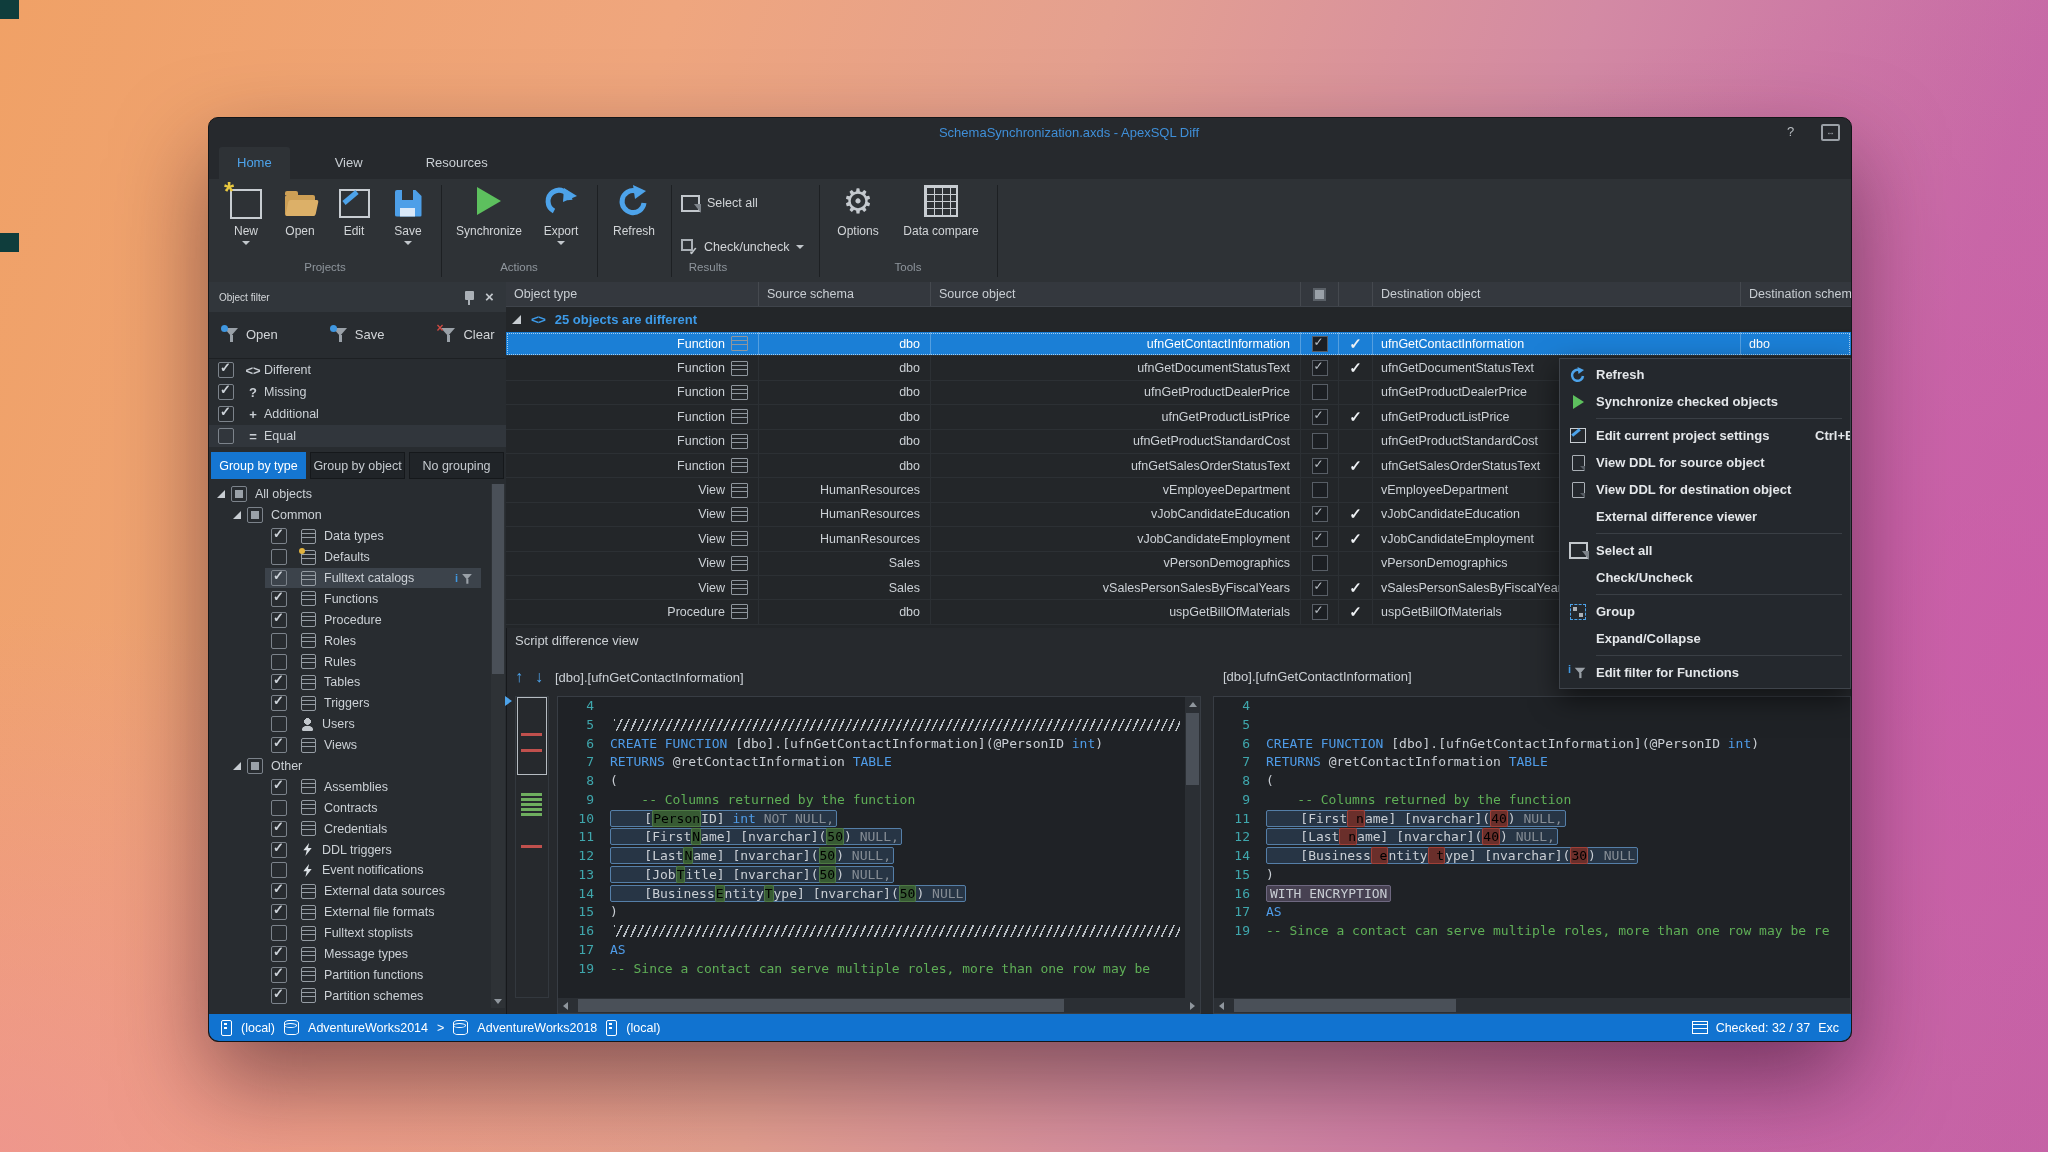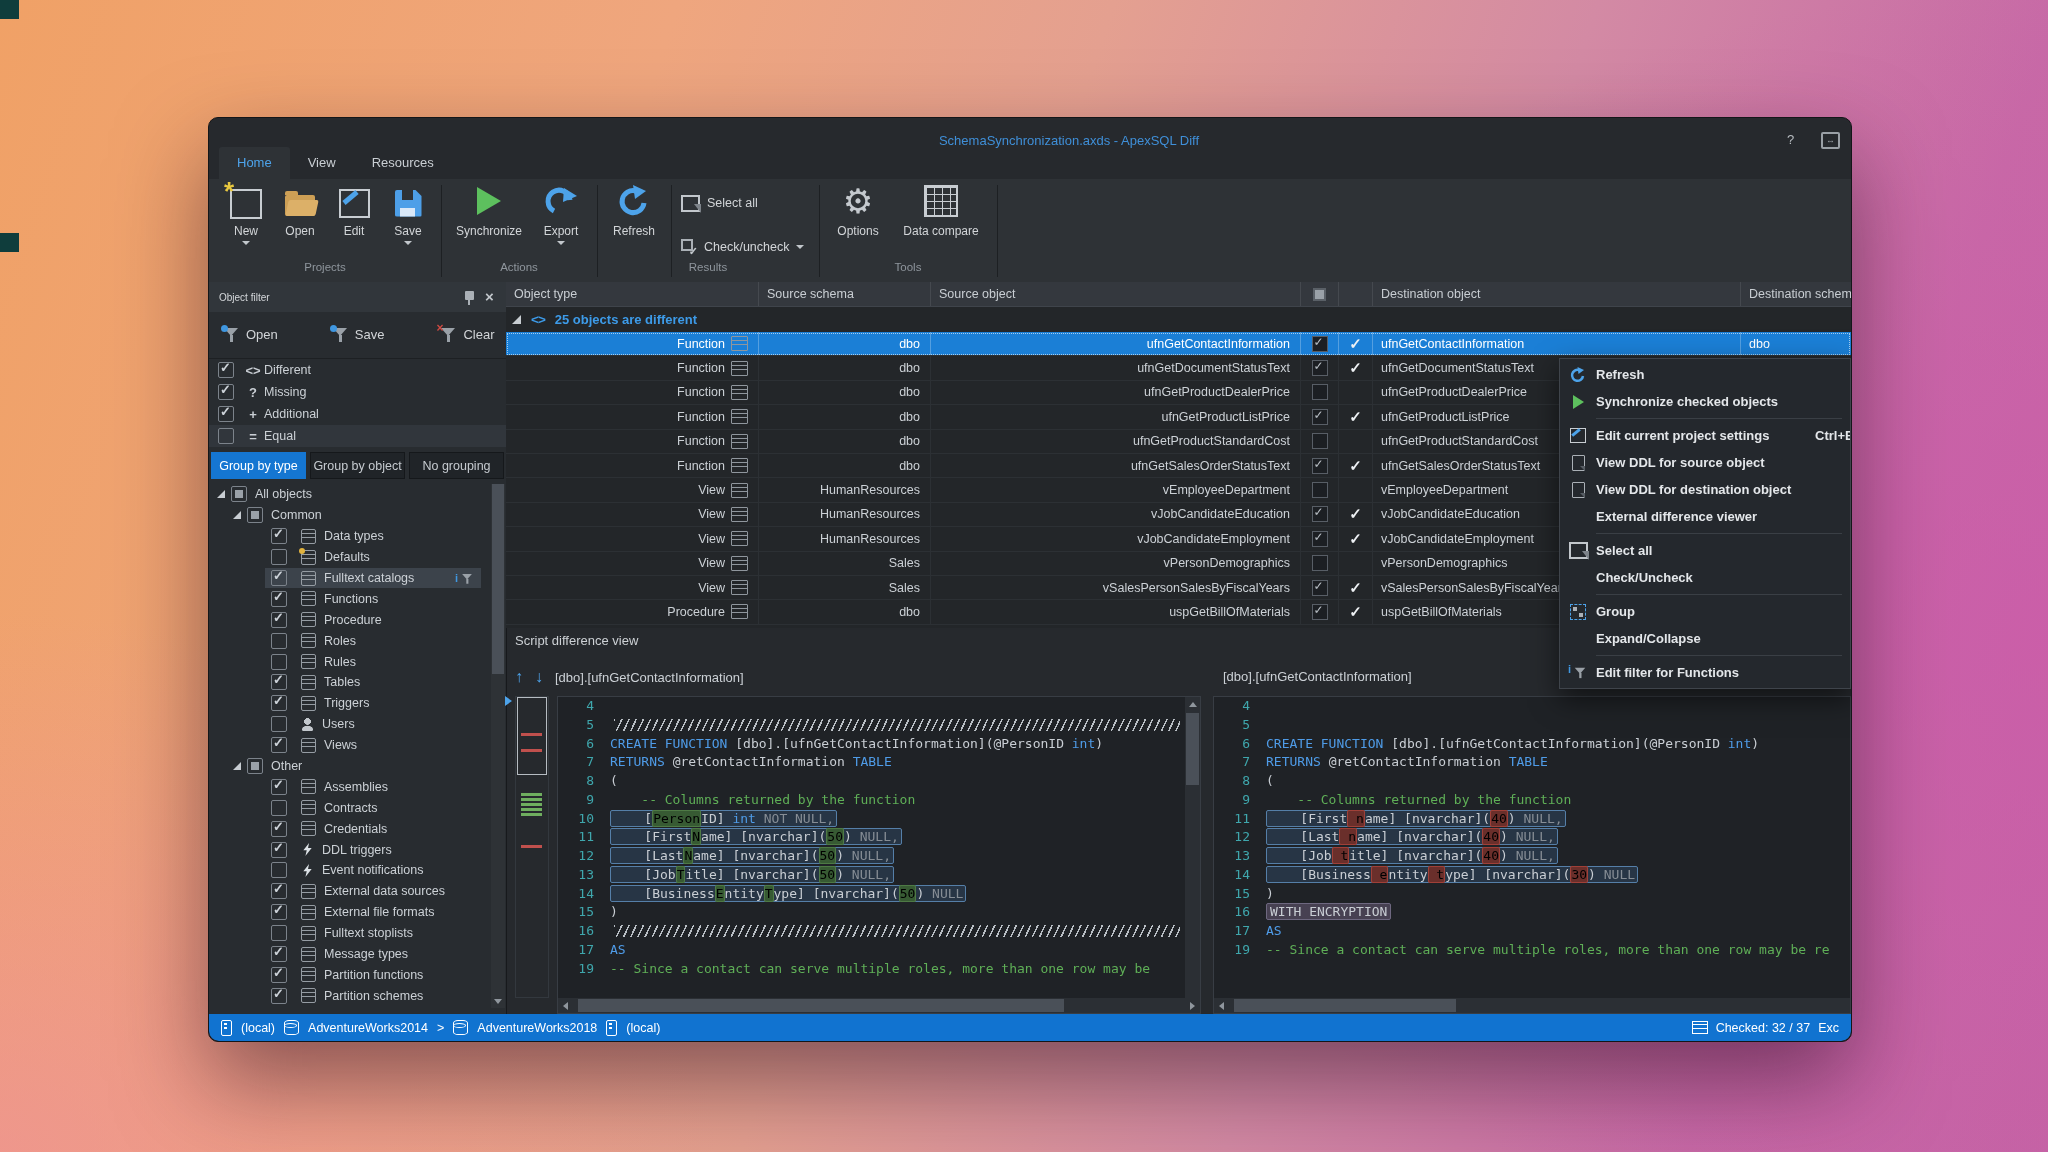--- a/index.html
+++ b/index.html
@@ -9,29 +9,29 @@
       radial-gradient(1200px 900px at 0% 100%, rgba(238,140,160,.55), rgba(238,140,160,0) 60%),
       radial-gradient(1400px 1000px at 100% 55%, rgba(205,90,170,.65), rgba(205,90,170,0) 65%),
       linear-gradient(108deg,#f0a166 0%,#efa67e 28%,#e4a090 46%,#d38aa4 66%,#c76aa6 85%,#c463a4 100%);}
   .artifact{position:absolute;width:19px;height:19px;background:#0f3d3c;}
   .art1{left:0;top:0}.art2{left:0;top:233px}
 
   .win{position:absolute;left:208px;top:117px;width:1642px;height:923px;background:#26292d;
     border-radius:10px;overflow:hidden;box-shadow:0 40px 90px rgba(40,10,30,.5);border:1px solid #141619;}
 
   
-  .titlebar{position:absolute;left:0;top:8px;width:100%;height:29px;}
+  .titlebar{position:absolute;left:0;top:0;width:100%;height:29px;}
   .title{position:absolute;left:50%;top:7px;transform:translateX(-35%);color:#3f8fd8;font-size:13px;white-space:nowrap;}
   .tb-ico{position:absolute;top:6px;color:#b8bdc2;font-size:13px;}
   .help{left:1578px;}
   .expand{left:1612px;width:15px;height:13px;border:2px solid #9aa0a6;border-radius:2px;color:#9aa0a6;
     font-size:9px;text-align:center;line-height:12px;}
 
   
-  .tabs{position:absolute;left:10px;top:29px;height:32px;display:flex;}
+  .tabs{position:absolute;left:10px;top:29px;height:32px;display:flex;gap:27px;}
   .tab{padding:8px 18px 7px;font-size:13px;color:#c9ced3;cursor:default;}
   .tab.active{color:#4da3ea;background:#2e3236;border-radius:3px 3px 0 0;}
 
   
   .ribbon{position:absolute;left:0;top:61px;width:100%;height:103px;background:#2e3236;
     border-bottom:1px solid #1c1f22;}
   .rbtn{position:absolute;top:3px;height:76px;display:flex;flex-direction:column;align-items:center;}
   .rbtn .lbl{margin-top:4px;font-size:12px;color:#d2d5d8;white-space:nowrap;}
   .icbox{height:38px;display:flex;align-items:center;justify-content:center;}
   .caret{width:0;height:0;border-left:4px solid transparent;border-right:4px solid transparent;
@@ -788,21 +788,20 @@
         <div class="hthumb"></div>
       </div>
     <div class="cl"><span class="ln">4</span></div>
         <div class="cl"><span class="ln">5</span></div>
         <div class="cl"><span class="ln">6</span><span class="kw">CREATE FUNCTION </span><span class="pl">[dbo].[ufnGetContactInformation](</span><span class="pl">@PersonID </span><span class="kw">int</span><span class="pl">)</span></div>
         <div class="cl"><span class="ln">7</span><span class="kw">RETURNS </span><span class="pl">@retContactInformation </span><span class="kw">TABLE</span></div>
         <div class="cl"><span class="ln">8</span><span class="pl">(</span></div>
         <div class="cl"><span class="ln">9</span><span class="cm">    -- Columns returned by the function</span></div>
         <div class="cl"><span class="ln">11</span><span class="box"><span class="pl">    [First</span><span class="chg"> n</span><span class="pl">ame] [nvarchar](</span><span class="chg">40</span><span class="pl">) </span><span class="gr">NULL,</span></span></div>
         <div class="cl"><span class="ln">12</span><span class="box"><span class="pl">    [Last</span><span class="chg"> n</span><span class="pl">ame] [nvarchar](</span><span class="chg">40</span><span class="pl">) </span><span class="gr">NULL,</span></span></div>
-        <div class="cl"><span class="ln">13</span><span class="box"><span class="pl">    [Job</span><span class="chg"> t</span><span class="pl">itle] [nvarchar](</span><span class="chg">40</span><span class="pl">) </span><span class="gr">NULL,</span></span></div>
         <div class="cl"><span class="ln">14</span><span class="box"><span class="pl">    [Business</span><span class="chg"> e</span><span class="pl">ntity</span><span class="chg"> t</span><span class="pl">ype] [nvarchar](</span><span class="chg">30</span><span class="pl">) </span><span class="gr">NULL</span></span></div>
         <div class="cl"><span class="ln">15</span><span class="pl">)</span></div>
         <div class="cl"><span class="ln">16</span><span class="addl"><span class="pl">WITH ENCRYPTION</span></span></div>
         <div class="cl"><span class="ln">17</span><span class="kw">AS</span></div>
         <div class="cl"><span class="ln">19</span><span class="cm">-- Since a contact can serve multiple roles, more than one row may be re</span></div>
       </div>
 
     <div class="sbar" id="sbar">
         <span class="i-server"></span>
         <span>(local)</span>

